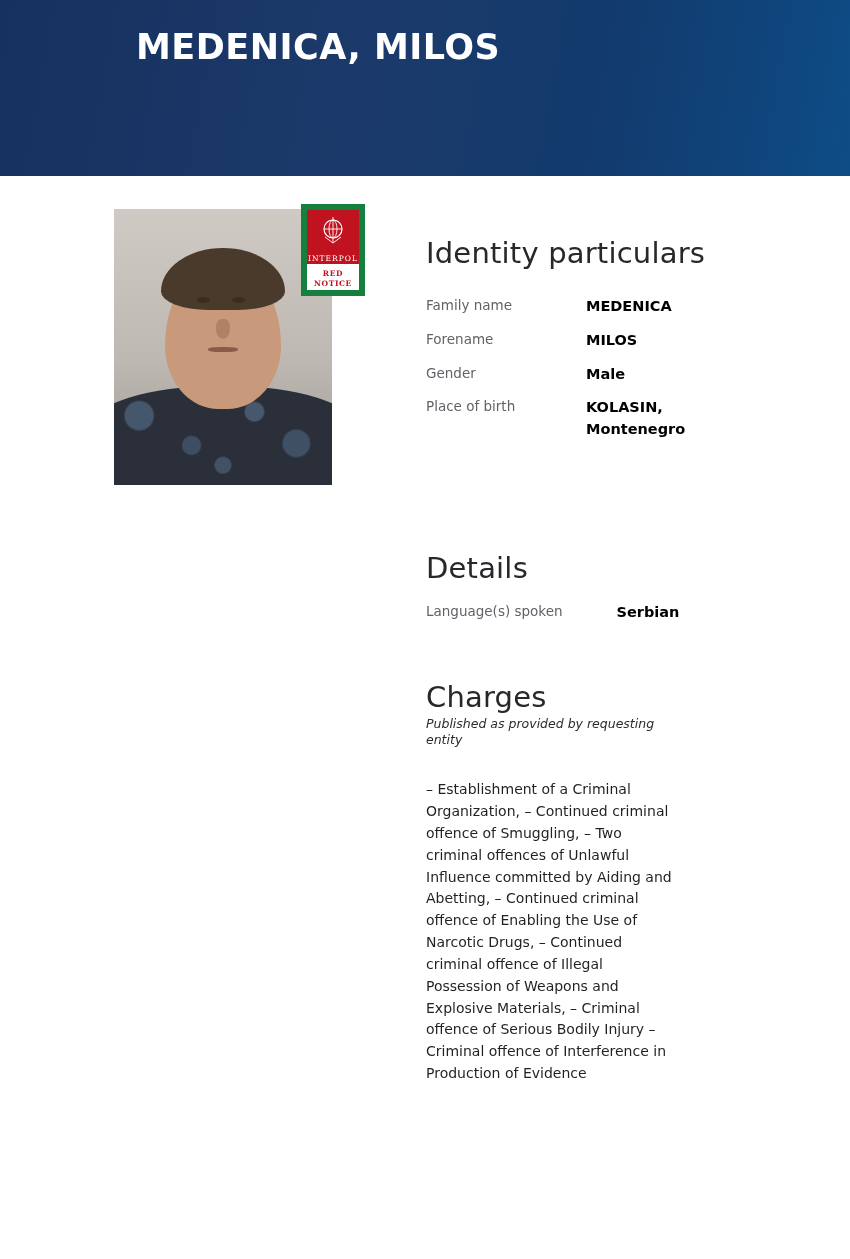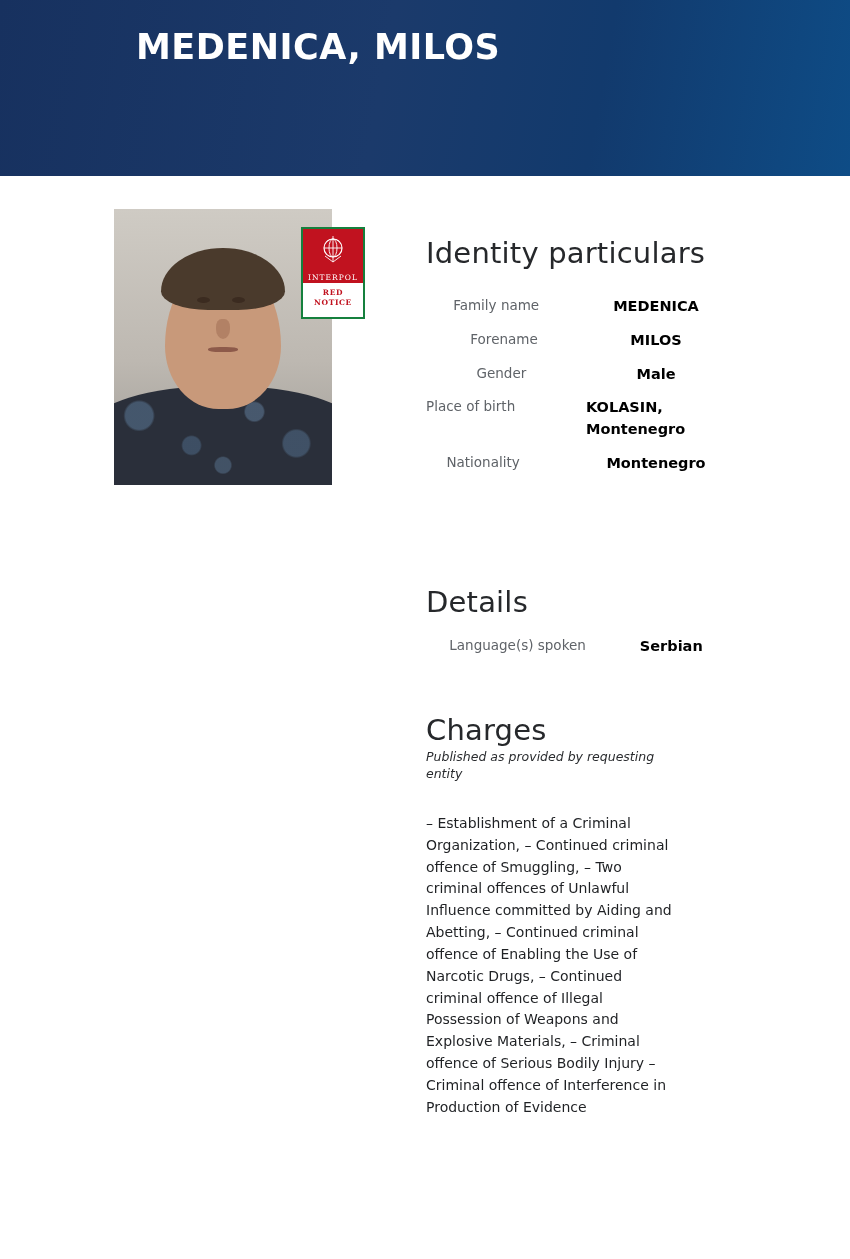--- a/index.html
+++ b/index.html
@@ -135,25 +135,25 @@
     top: 40%;
     width: 14px; height: 20px;
     background: rgba(150,100,75,.45);
     border-radius: 40% 40% 50% 50%;
   }
 
   
   .stamp {
     position: absolute;
     left: 301px;
-    top: 227px;
+    top: 204px;
     width: 64px;
     height: 92px;
     background: #ffffff;
-    border: 2px solid #15803d;
+    border: 6px solid #15803d;
     text-align: center;
     overflow: hidden;
   }
   .stamp-top {
     height: 54px;
     background: #c1121f;
     position: relative;
   }
   .stamp-emblem {
     position: absolute;
@@ -198,21 +198,20 @@
     margin: 0 0 26px 0;
     letter-spacing: 0.2px;
   }
   h2.section.details { margin-top: 110px; margin-bottom: 17px; }
   h2.section.charges { margin-top: 56px; margin-bottom: 2px; }
 
   .kv {
     display: flex;
     margin-bottom: 12px;
     align-items: flex-start;
-    justify-content: center;
   }
   .kv .k {
     width: 116px;
     flex: 0 0 116px;
     font-size: 13.5px;
     color: #5f6368;
     line-height: 1.45;
   }
   .kv .v {
     font-size: 14.5px;
@@ -297,24 +296,20 @@
       <div class="v">MILOS</div>
     </div>
     <div class="kv">
       <div class="k">Gender</div>
       <div class="v">Male</div>
     </div>
     <div class="kv">
       <div class="k">Place of birth</div>
       <div class="v">KOLASIN, Montenegro</div>
     </div>
-    <div class="kv">
-      <div class="k">Nationality</div>
-      <div class="v">Montenegro</div>
-    </div>
   </div>
 
   <h2 class="section details">Details</h2>
 
   <div>
     <div class="kv inline">
       <div class="k">Language(s) spoken</div>
       <div class="v">Serbian</div>
     </div>
   </div>

